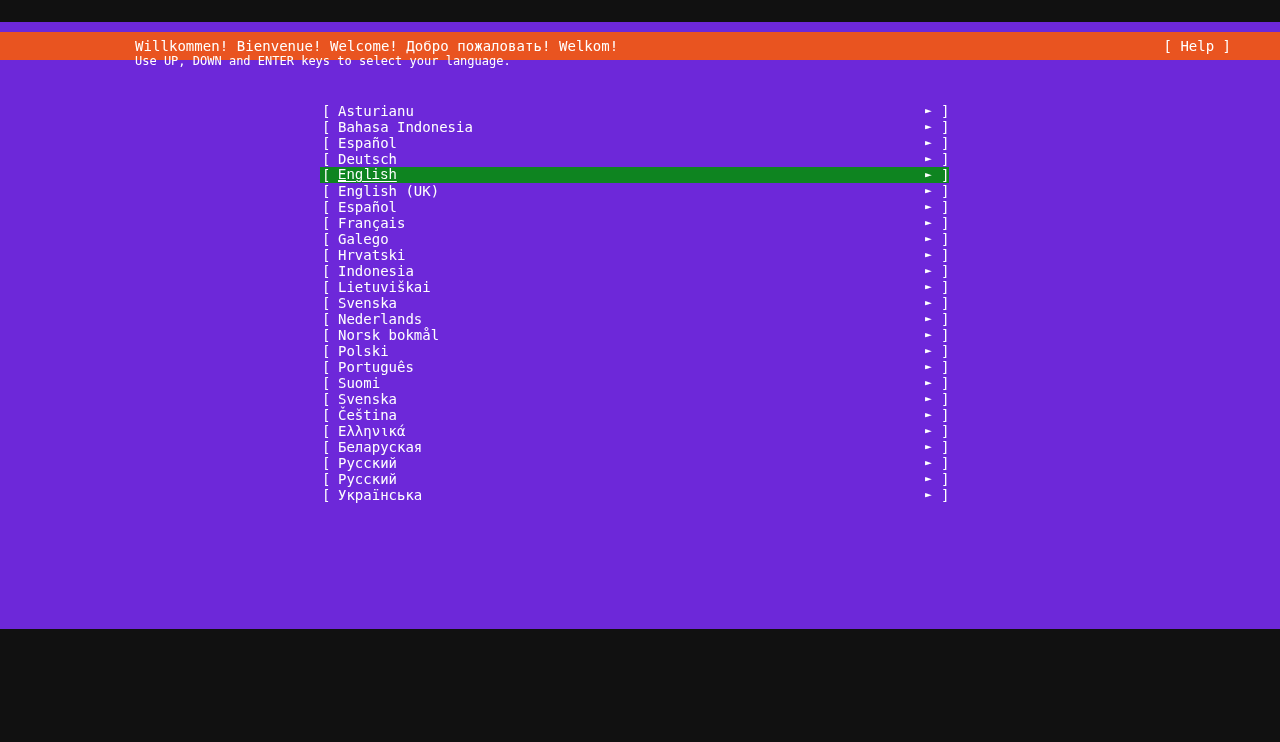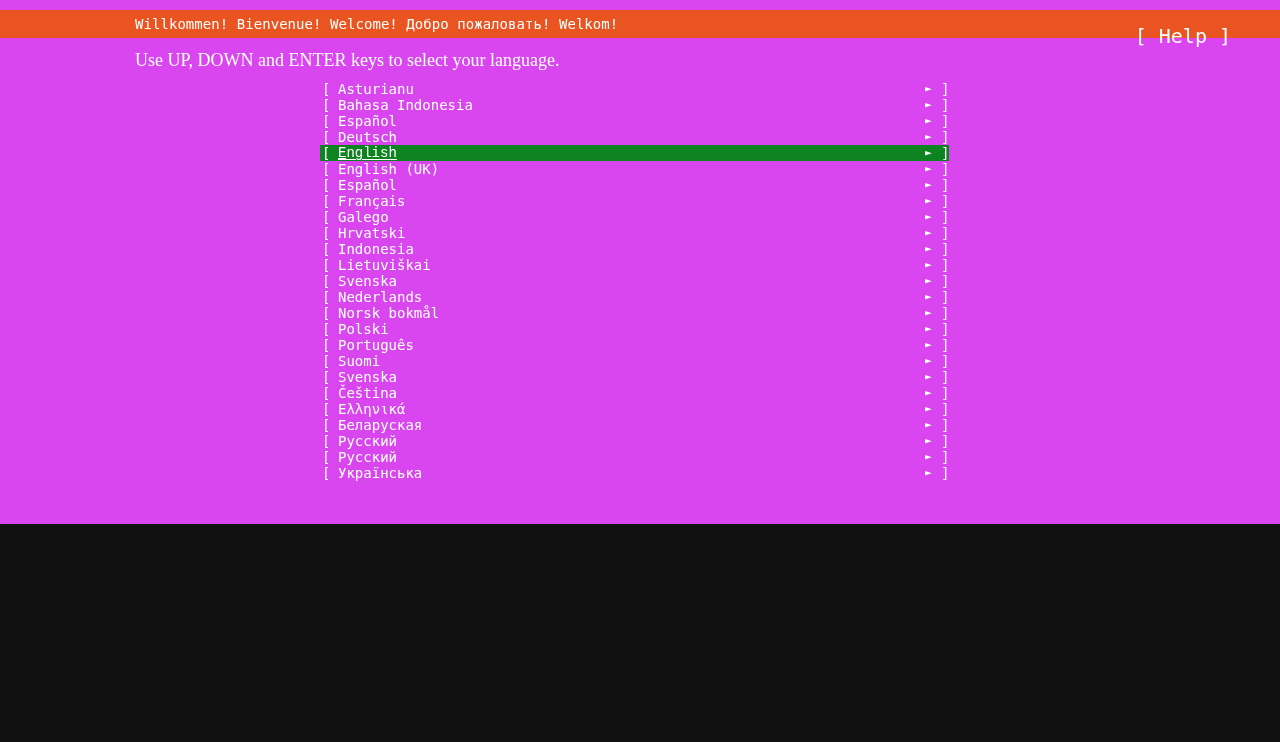--- a/index.html
+++ b/index.html
@@ -14,22 +14,23 @@
     font-family: "DejaVu Sans Mono", "Liberation Mono", monospace;
     font-size: 14px;
     line-height: 16px;
     color: #ffffff;
     -webkit-font-smoothing: none;
   }
 
   #screen {
     position: relative;
     width: 1280px;
-    height: 524px;
-    background: #d946ef;
+    height: 607px;
+    background: #6d28d9;
+    margin-top: 22px;
   }
 
   
   #header-bar {
     position: absolute;
     left: 0;
     top: 10px;
     width: 1280px;
     height: 28px;
     background: #e95420;
@@ -42,40 +43,39 @@
     height: 28px;
     line-height: 28px;
     white-space: pre;
     color: #ffffff;
     font-size: 14px;
     letter-spacing: 0.05px;
   }
   #help-button {
     position: absolute;
     right: 49px;
-    top: 12px;
+    top: 0;
     height: 28px;
     line-height: 28px;
     white-space: pre;
     color: #ffffff;
-    font-size: 20px;
+    font-size: 14px;
     cursor: pointer;
   }
 
   
   #instruction {
     position: absolute;
     left: 135px;
-    top: 52px;
+    top: 31px;
     height: 16px;
     line-height: 16px;
     white-space: pre;
     color: #ffffff;
-    font-size: 18px;
-    font-family: Liberation Serif, serif;
+    font-size: 12px;
   }
 
   
   #language-list {
     position: absolute;
     left: 320px;
     top: 81px;
     width: 629px;
   }
   .lang-row {

